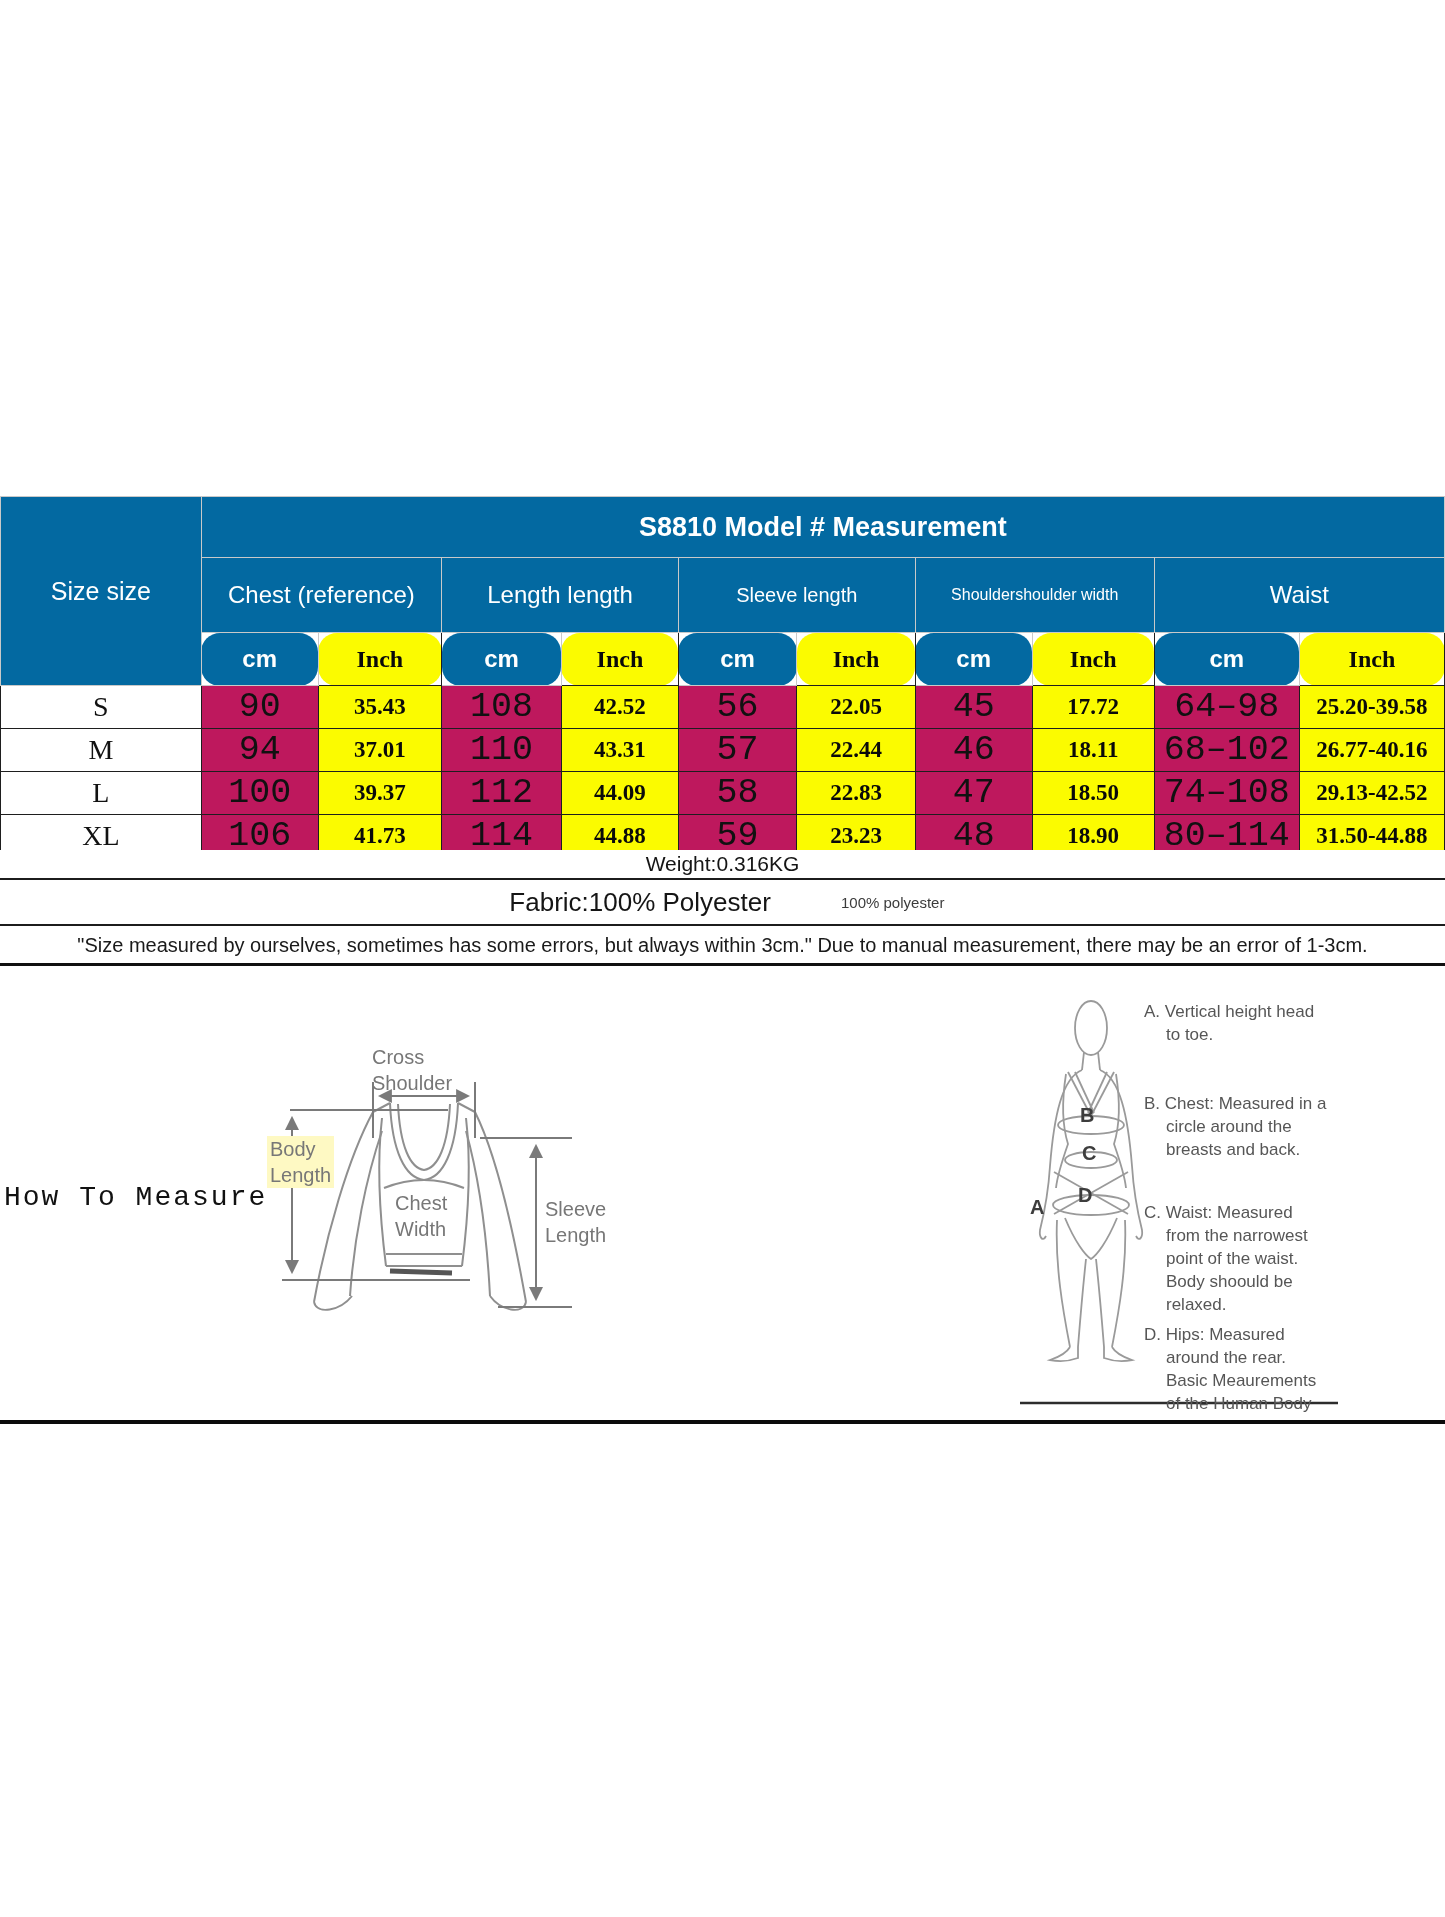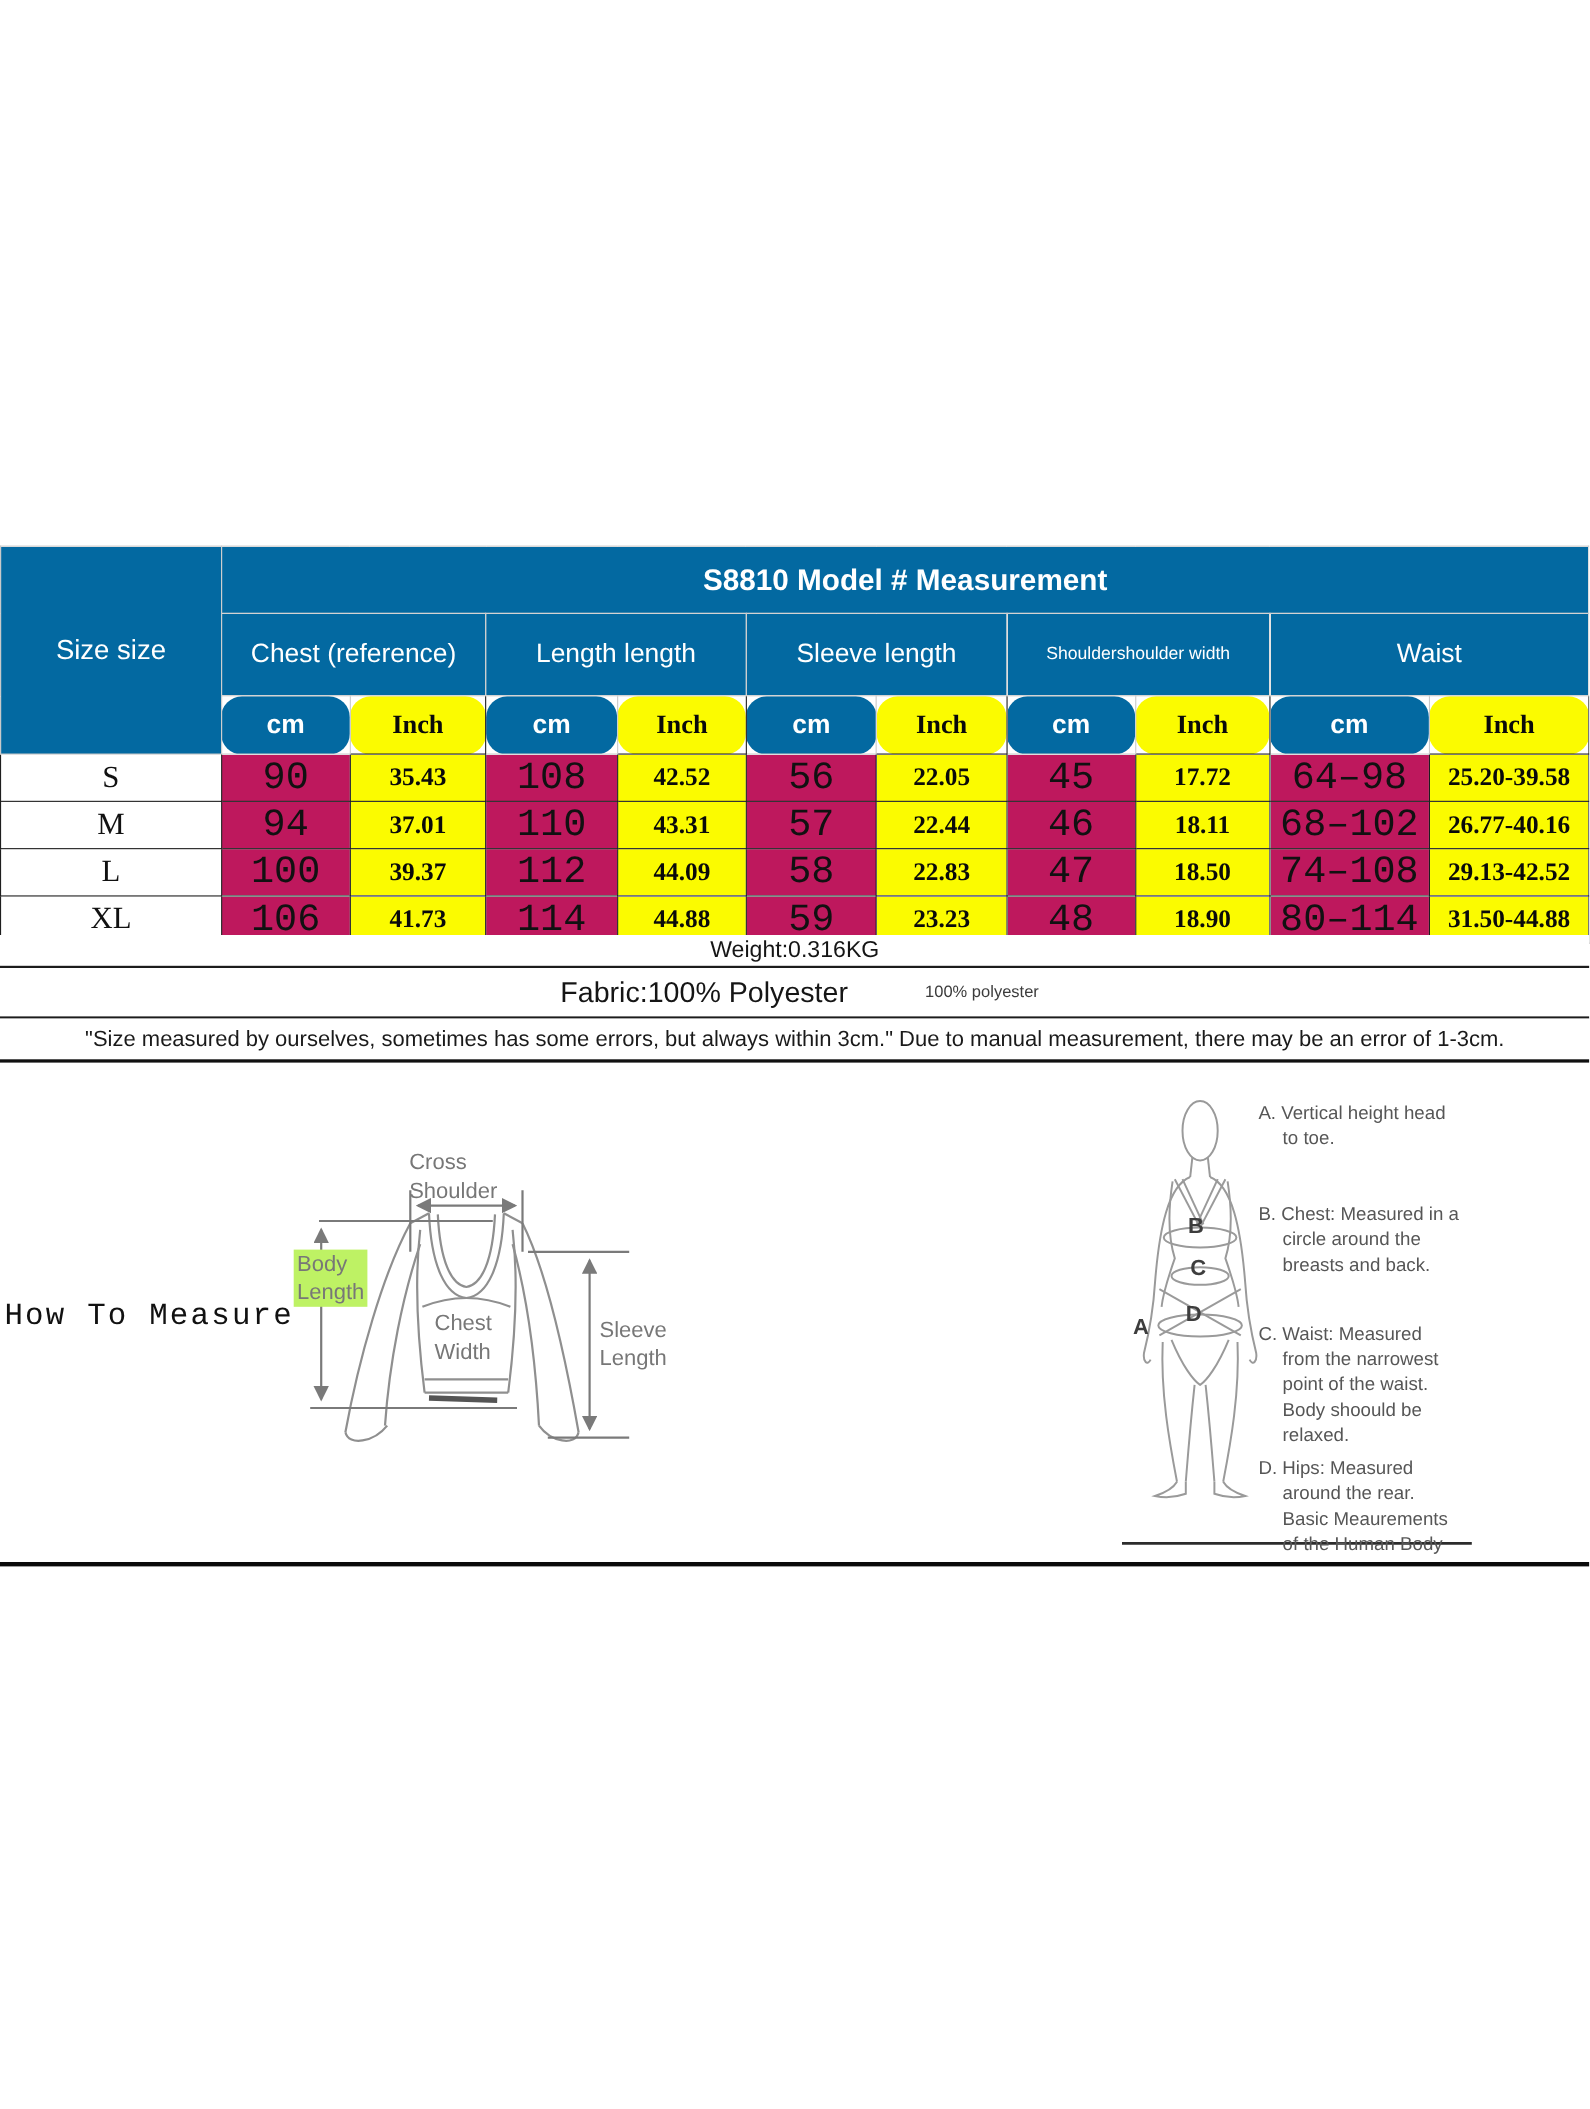--- a/index.html
+++ b/index.html
@@ -11,21 +11,21 @@
   .size-table td { border:1px solid #1e1e1e; text-align:center; vertical-align:middle; padding:0; overflow:hidden; }
   .size-table td.hd { background:#0369a1; color:#ffffff; border:1px solid #c9c9c9; font-family:"Liberation Sans", sans-serif; }
   .size-table td.yl { background:#fbfb00; }
   .r-title  td { height:60px; }
   .r-groups td { height:74px; }
   .r-units  td { height:52px; }
   .r-data   td { height:42px; }
   .t-title   { font-size:27px; font-weight:bold; }
   .t-sizehd  { font-size:25px; }
   .g-lbl     { font-size:24px; }
-  .g-sm1     { font-size:24px; }
+  .g-sm1     { font-size:20px; }
   .g-sm2     { font-size:16px; }
   .unit      { font-family:"Liberation Serif", serif; font-weight:bold; font-size:24px;border-radius:19px; }
   .unit-in   { color:#0a0a0a; }
   .d-size    { font-family:"Liberation Serif", serif; font-size:28px; color:#111; }
   .d-cm      { font-family:Liberation Mono, monospace; font-size:35px; color:#111; background:#be185d; }
   .d-in      { font-family:"Liberation Serif", serif; font-size:23px; font-weight:bold; color:#0a0a0a; }
 
   
   .info-block { position:absolute; top:850px; left:0; width:1445px; }
   .info-row { position:relative; width:100%; background:#fff; }
@@ -36,21 +36,21 @@
   .fabric-txt { position:absolute; left:44.3%; top:50%; transform:translate(-50%,-50%); font-size:26px; color:#151515; white-space:nowrap; }
   .fabric-sm  { position:absolute; left:58.2%; top:50%; transform:translate(0,-50%); font-size:15px; color:#3c3c3c; white-space:nowrap; }
   .disc-txt   { position:absolute; left:50%; top:50%; transform:translate(-50%,-50%); font-size:20px; color:#1a1a1a; white-space:nowrap; }
 
   
   .howto-svg { position:absolute; top:966px; left:0; }
   .howto-heading { position:absolute; left:4px; top:1182px; font-family:"Liberation Mono", monospace;
                    font-size:28px; letter-spacing:2px; color:#111; white-space:nowrap; }
   .g-label { position:absolute; color:#777; font-size:20px; line-height:26px; white-space:nowrap; }
   .lbl-cross  { left:372px; top:1044px; }
-  .lbl-body   { left:267px; top:1136px; background:#bef264; padding:0 3px; }
+  .lbl-body   { left:267px; top:1136px; background:#fef9c3; padding:0 3px; }
   .lbl-chest  { left:395px; top:1190px; }
   .lbl-sleeve { left:545px; top:1196px; }
   .body-letter { position:absolute; font-size:20px; font-weight:bold; color:#3d3d3d; }
   .bl-a { left:1030px; top:1196px; }
   .bl-b { left:1080px; top:1104px; }
   .bl-c { left:1082px; top:1142px; }
   .bl-d { left:1078px; top:1184px; }
   .measure-notes { position:absolute; left:1144px; top:1000px; width:220px; }
   .note { color:#565656; font-size:17px; line-height:23px; }
   .note .ln { white-space:nowrap; }

